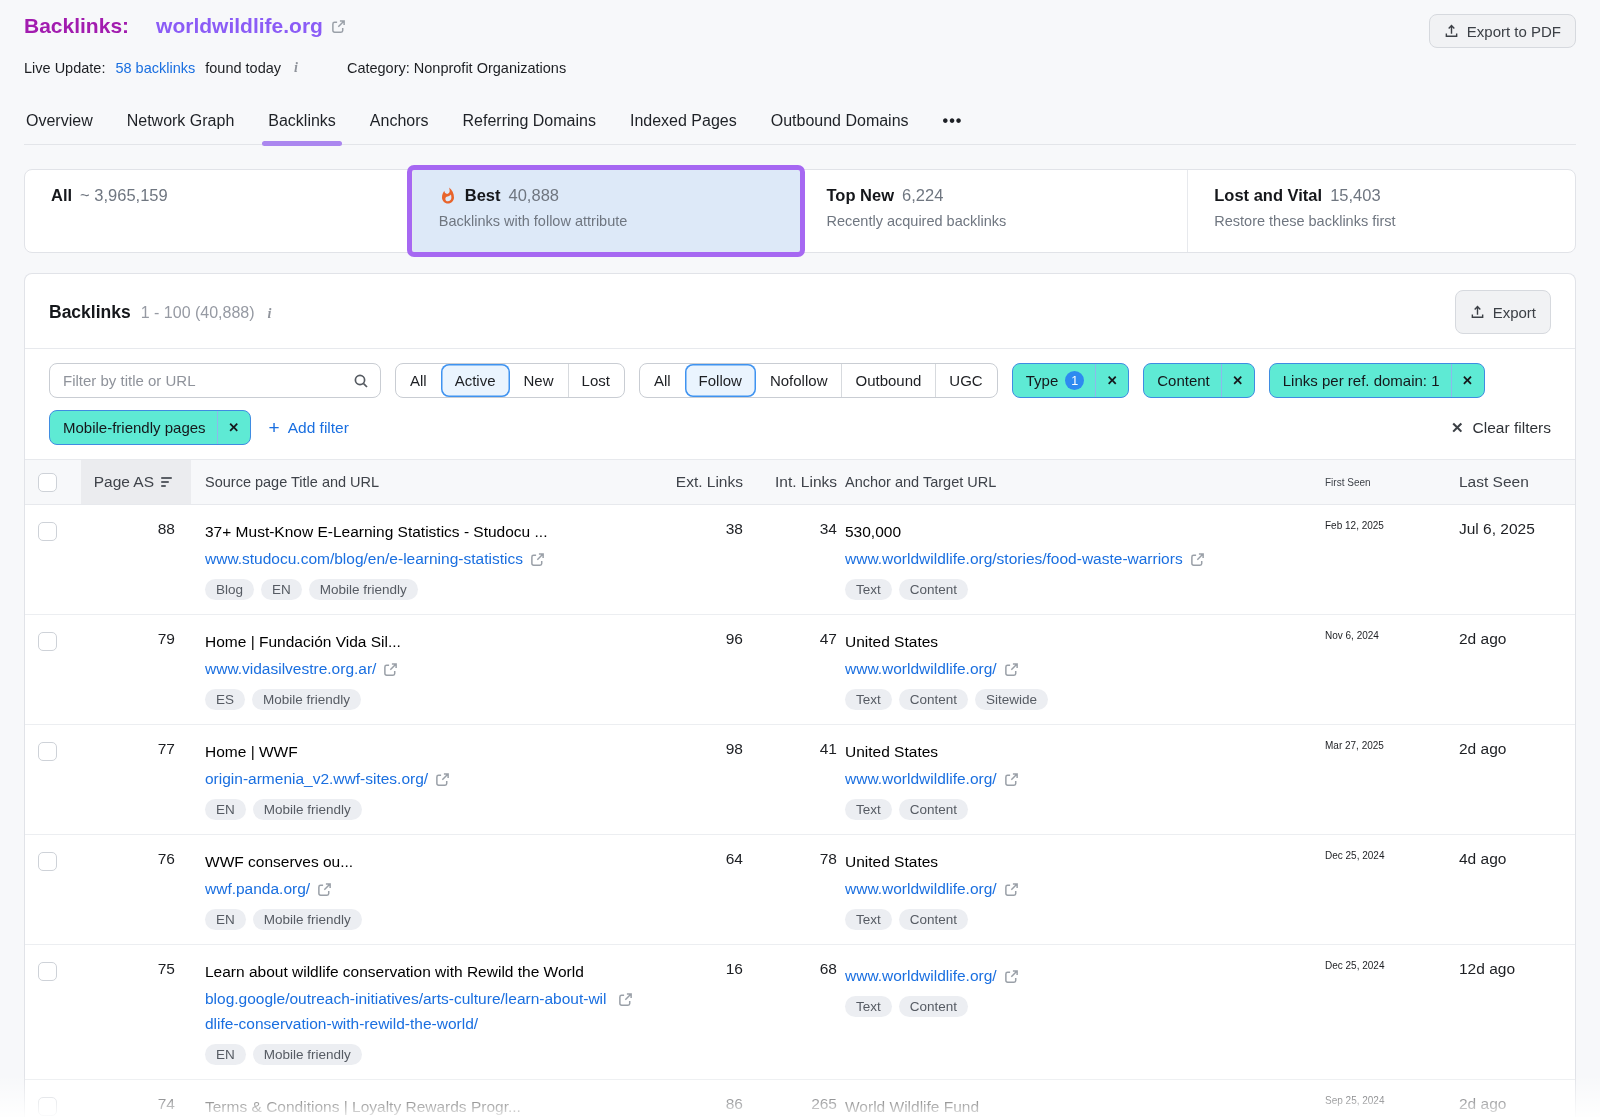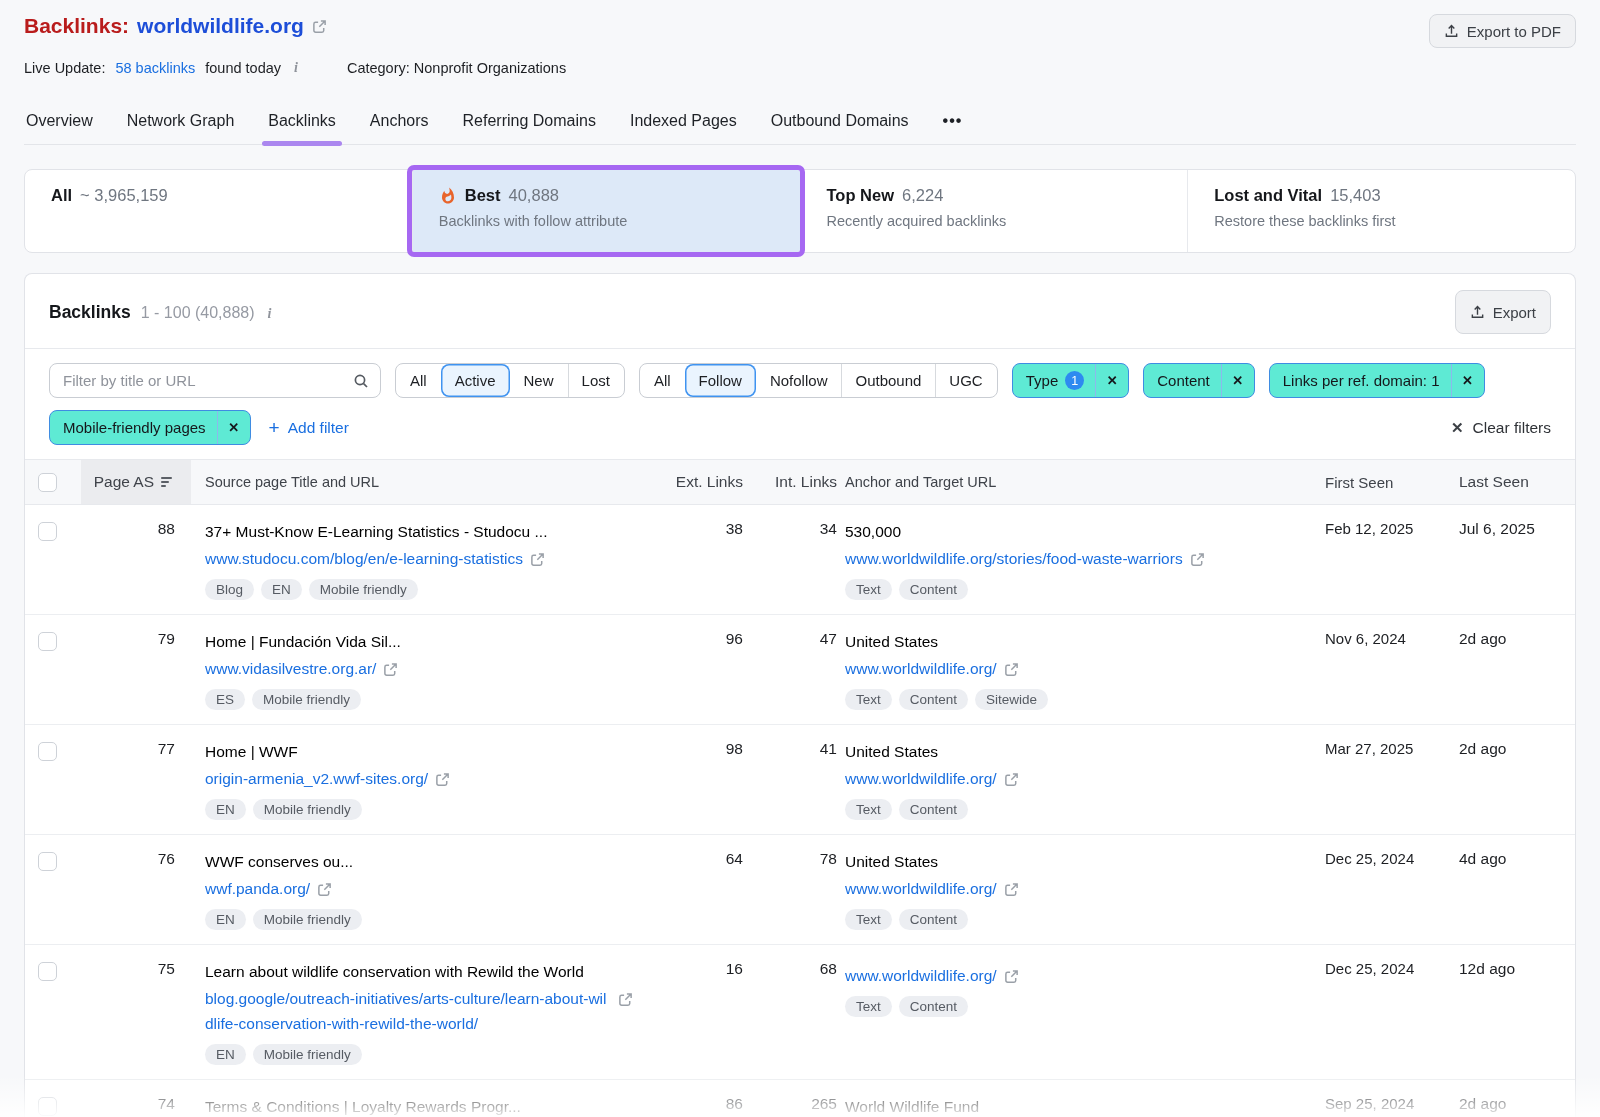--- a/index.html
+++ b/index.html
@@ -8,22 +8,22 @@
     font-family:"Liberation Sans", sans-serif;
     background:#f7f8fa;
     color:#1d1f23;
     position:relative;
   }
   .px { padding-left:24px; padding-right:24px; }
 
   
   .top-row1 { display:flex; align-items:flex-start; justify-content:space-between; padding-top:14px; }
   h1 { font-size:21px; font-weight:700; display:flex; align-items:center; gap:8px; }
-  h1 .t-prefix { color:#b91c1c; }
-  h1 .t-domain { color:#1d4ed8; }
+  h1 .t-prefix { color:#a21caf; }
+  h1 .t-domain { color:#8b5cf6;margin-left:19px; }
   .ext-ic { width:15px; height:15px; flex:0 0 auto; }
   .btn {
     display:inline-flex; align-items:center; gap:8px;
     background:#f1f2f4; border:1px solid #d6d9de; border-radius:8px;
     height:34px; padding:0 14px; font-size:15px; color:#3c4046; cursor:pointer;
     font-family:"Liberation Sans", sans-serif;
   }
   .top-row2 { margin-top:12px; font-size:14.5px; display:flex; align-items:center; gap:10px; color:#1d1f23; }
   .blue-link { color:#1a6fe0; text-decoration:none; cursor:pointer; }
   .info-i {
@@ -121,21 +121,21 @@
   .thead .c-as {
     background:#ebecef; display:flex; align-items:center; justify-content:flex-end;
     gap:7px; cursor:pointer;
   }
   .c-src { width:468px; padding-left:14px; padding-right:26px; }
   .c-ext { width:84px; text-align:right; font-size:15.5px; }
   .c-int { width:94px; text-align:right; font-size:15.5px; }
   .thead .c-ext, .thead .c-int { display:flex; align-items:center; justify-content:flex-end; }
   .c-anchor { flex:1 1 auto; padding-left:8px; padding-right:20px; }
   .thead .c-anchor { display:flex; align-items:center; }
-  .c-first { width:134px; font-size:15px; }
+  .c-first { width:134px; font-size:10px; }
   .c-last { width:116px; padding-right:24px; font-size:15.5px; }
   .thead .c-first, .thead .c-last { display:flex; align-items:center; }
 
   .row-title { font-size:15.5px; color:#000000; line-height:23px; }
   .url-line { display:flex; align-items:flex-start; gap:7px; margin-top:3px; line-height:25px; }
   .url-line a { font-size:15.5px; color:#1a6fe0; text-decoration:none; word-break:break-all; }
   .url-line .ext-ic { margin-top:6px; }
   .url-line.faded { opacity:.45; }
   .tags { display:flex; gap:7px; margin-top:8px; flex-wrap:wrap; }
   .pill {

